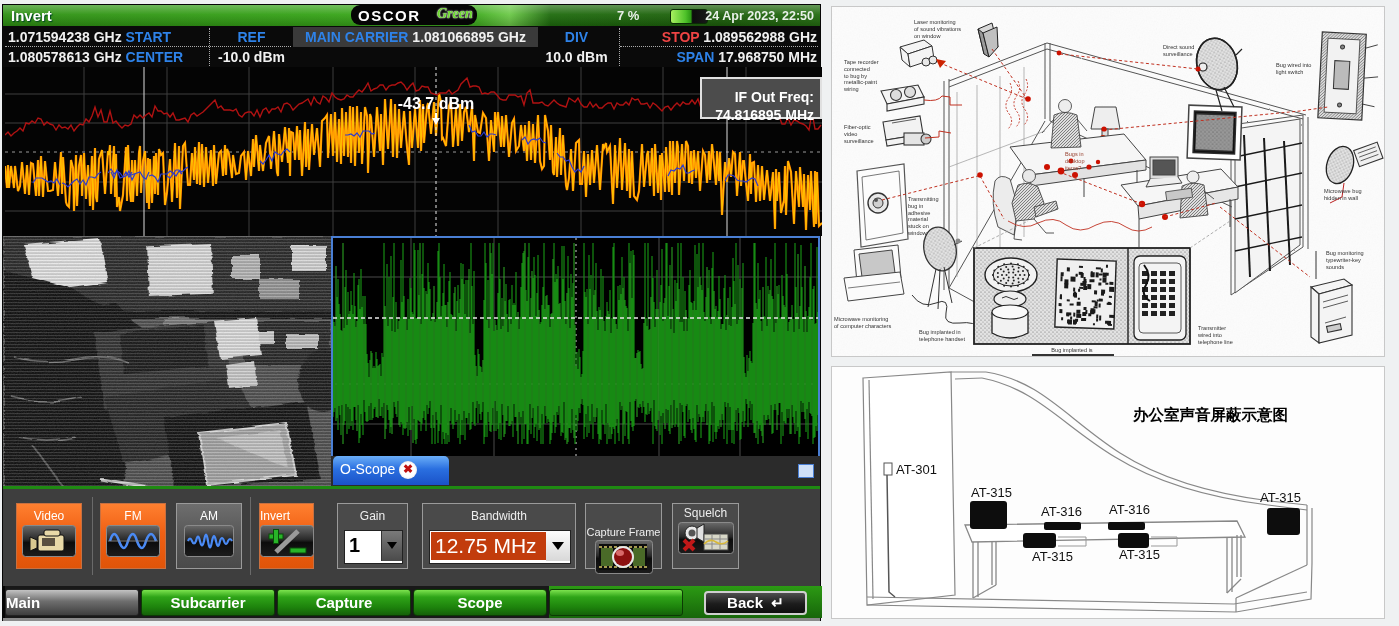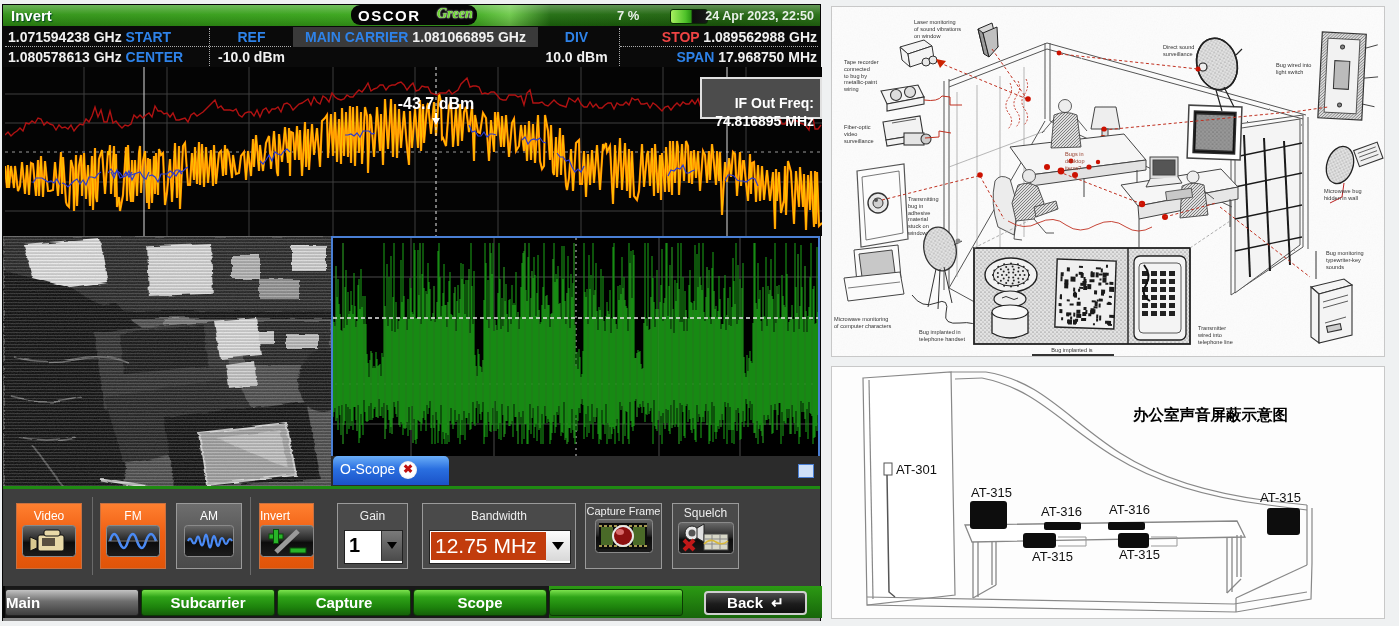--- a/index.html
+++ b/index.html
@@ -64,21 +64,21 @@
       <polyline points="103,106 106,102 109,107 112,104 115,106 118,110 121,109 124,104 127,113 130,107" stroke="#2b3bd0" stroke-width="1.2" fill="none"></polyline>
       <polyline points="464,58 467,65 470,64 473,69 476,69 479,65 482,70 485,67 488,67 491,68" stroke="#2b3bd0" stroke-width="1.2" fill="none"></polyline>
       <polyline points="255,94 258,97 261,93 264,88 267,94 270,85 273,87 276,88 279,84 282,82 285,85" stroke="#2b3bd0" stroke-width="1.2" fill="none"></polyline>
       <polyline points="340,68 343,68 346,67 349,69 352,66 355,70 358,64 361,64 364,64 367,67 370,66" stroke="#2b3bd0" stroke-width="1.2" fill="none"></polyline>
 <polyline points="0,68 3,65 6,69 9,66 12,64 15,61 18,64 21,56 24,57 27,54 30,56 33,51 36,52 39,58 42,55 45,57 48,58 51,63 54,58 57,61 60,60 63,62 66,58 69,64 72,60 75,57 78,58 81,52 84,55 87,49 90,40 93,50 96,43 99,55 102,55 105,44 108,56 111,54 114,58 117,61 120,58 123,59 126,57 129,48 132,51 135,48 138,51 141,48 144,46 147,50 150,39 153,44 156,44 159,47 162,46 165,50 168,46 171,53 174,53 177,52 180,51 183,55 186,48 189,46 192,49 195,47 198,45 201,42 204,39 207,36 210,33 213,41 216,39 219,43 222,43 225,43 228,44 231,42 234,48 237,50 240,46 243,45 246,45 249,49 252,43 255,50 258,43 261,41 264,46 267,42 270,42 273,40 276,45 279,37 282,36 285,38 288,43 291,40 294,37 297,36 300,34 303,32 306,38 309,30 312,35 315,37 318,29 321,31 324,35 327,26 330,30 333,32 336,33 339,32 342,28 345,30 348,30 351,26 354,23 357,25 360,21 363,16 366,24 369,22 372,21 375,18 378,18 381,23 384,19 387,18 390,18 393,16 396,15 399,18 402,23 405,19 408,16 411,24 414,23 417,19 420,20 423,20 426,26 429,27 432,28 435,26 438,26 441,26 444,23 447,27 450,25 453,23 456,17 459,14 462,11 465,20 468,19 471,19 474,20 477,27 480,26 483,27 486,25 489,25 492,28 495,32 498,33 501,33 504,28 507,28 510,28 513,30 516,29 519,38 522,26 525,23 528,36 531,36 534,36 537,35 540,38 543,39 546,36 549,33 552,36 555,38 558,39 561,40 564,31 567,33 570,35 573,31 576,37 579,40 582,40 585,35 588,40 591,37 594,41 597,41 600,38 603,36 606,36 609,42 612,36 615,38 618,38 621,35 624,38 627,31 630,33 633,32 636,37 639,37 642,36 645,41 648,36 651,38 654,41 657,44 660,40 663,39 666,43 669,39 672,36 675,39 678,35 681,37 684,37 687,33 690,37 693,32 696,41 699,40 702,38 705,43 708,40 711,40 714,42 717,48 720,50 723,45 726,43 729,38 732,44 735,43 738,38 741,40 744,38 747,43 750,40 753,42 756,47 759,49 762,46 765,48 768,48 771,49 774,49 777,57 780,57 783,51 786,58 789,53 792,54 795,56 798,57 801,59 804,63 807,45 810,62 813,62 816,58" stroke="#b01212" stroke-width="1.4" fill="none"></polyline>
 <line x1="431" y1="0" x2="431" y2="169" stroke="#e8e8e8" stroke-width="1" stroke-dasharray="3,3"></line>
 <line x1="431" y1="46" x2="431" y2="52" stroke="#fff" stroke-width="2"></line>
 <polygon points="427,51 435,51 431,58" fill="#fff"></polygon>
 <text x="431" y="42" font-family="Liberation Sans, sans-serif" font-size="16" font-weight="bold" fill="#fff" text-anchor="middle">-43.7 dBm</text>
 </svg>
-<div style="position:absolute;left:698px;top:73px;width:122px;height:42px;background:#4c4c4c;border:2px solid #e0e0e0;box-sizing:border-box;text-align:right;font:bold 14px 'Liberation Sans',sans-serif;color:#fff;padding:15px 6px 0 0;line-height:18px">IF Out Freq:<br>74.816895 MHz</div>
+<div style="position:absolute;left:698px;top:73px;width:122px;height:42px;background:#4c4c4c;border:2px solid #e0e0e0;box-sizing:border-box;text-align:right;font:bold 14px 'Liberation Sans',sans-serif;color:#fff;padding:9px 6px 0 0;line-height:18px">IF Out Freq:<br>74.816895 MHz</div>
 <div style="position:absolute;left:1px;top:232px;width:328px;height:251px">
       <svg width="328" height="251" viewBox="0 0 328 251" style="display:block">
 <defs>
 <filter id="nz" x="0" y="0" width="100%" height="100%">
 <feTurbulence type="fractalNoise" baseFrequency="0.9" numOctaves="2" stitchTiles="stitch"></feTurbulence>
 <feColorMatrix type="saturate" values="0"></feColorMatrix>
 </filter>
 <filter id="wav" x="-5%" y="-5%" width="110%" height="110%">
 <feTurbulence type="turbulence" baseFrequency="0.02 0.12" numOctaves="2" result="w"></feTurbulence>
 <feDisplacementMap in="SourceGraphic" in2="w" scale="4"></feDisplacementMap>
@@ -224,21 +224,21 @@
     <div style="position:absolute;left:420px;top:499px;width:154px;height:66px;background:#4a4a4a;border:1px solid #9a9a9a;box-sizing:border-box;text-align:center">
 <div style="font:12px 'Liberation Sans',sans-serif;color:#eee;margin-top:5px">Bandwidth</div>
 <div style="position:absolute;left:6px;top:26px;width:140px;height:32px;background:#fff;border:1px solid #222">
 <div style="position:absolute;left:1px;top:1px;width:112px;height:28px;background:#c23c0c;font:21px 'Liberation Sans',sans-serif;color:#fff;text-align:left;padding-left:4px;line-height:28px">12.75 MHz</div>
 <div style="position:absolute;right:0;top:0;width:24px;height:30px;background:linear-gradient(180deg,#fdfdfd,#d8d8d8)">
 <div style="width:0;height:0;border:6px solid transparent;border-top:8px solid #000;margin:11px auto 0"></div>
         </div>
       </div>
     </div>
     <div style="position:absolute;left:583px;top:499px;width:77px;height:66px;background:#4a4a4a;border:1px solid #9a9a9a;box-sizing:border-box;text-align:center">
-<div style="font:11px 'Liberation Sans',sans-serif;color:#eee;margin-top:1px;white-space:nowrap">Capture Frame</div>
+<div style="font:11px 'Liberation Sans',sans-serif;color:#eee;margin-top:22px;white-space:nowrap">Capture Frame</div>
       <svg width="58" height="34" viewBox="0 0 58 34" style="display:block;margin:2px auto 0">
 <defs>
           <linearGradient id="g4494" x1="0" y1="0" x2="0" y2="1">
 <stop offset="0" stop-color="#6a6a6a"></stop>
             <stop offset="0.45" stop-color="#2a2a2a"></stop>
             <stop offset="0.55" stop-color="#0c0c0c"></stop>
             <stop offset="1" stop-color="#1c1c1c"></stop>
           </linearGradient>
         </defs>
 <rect x="0.5" y="0.5" width="57" height="33" rx="3" fill="url(#g4494)" stroke="#8a8a8a"></rect>

